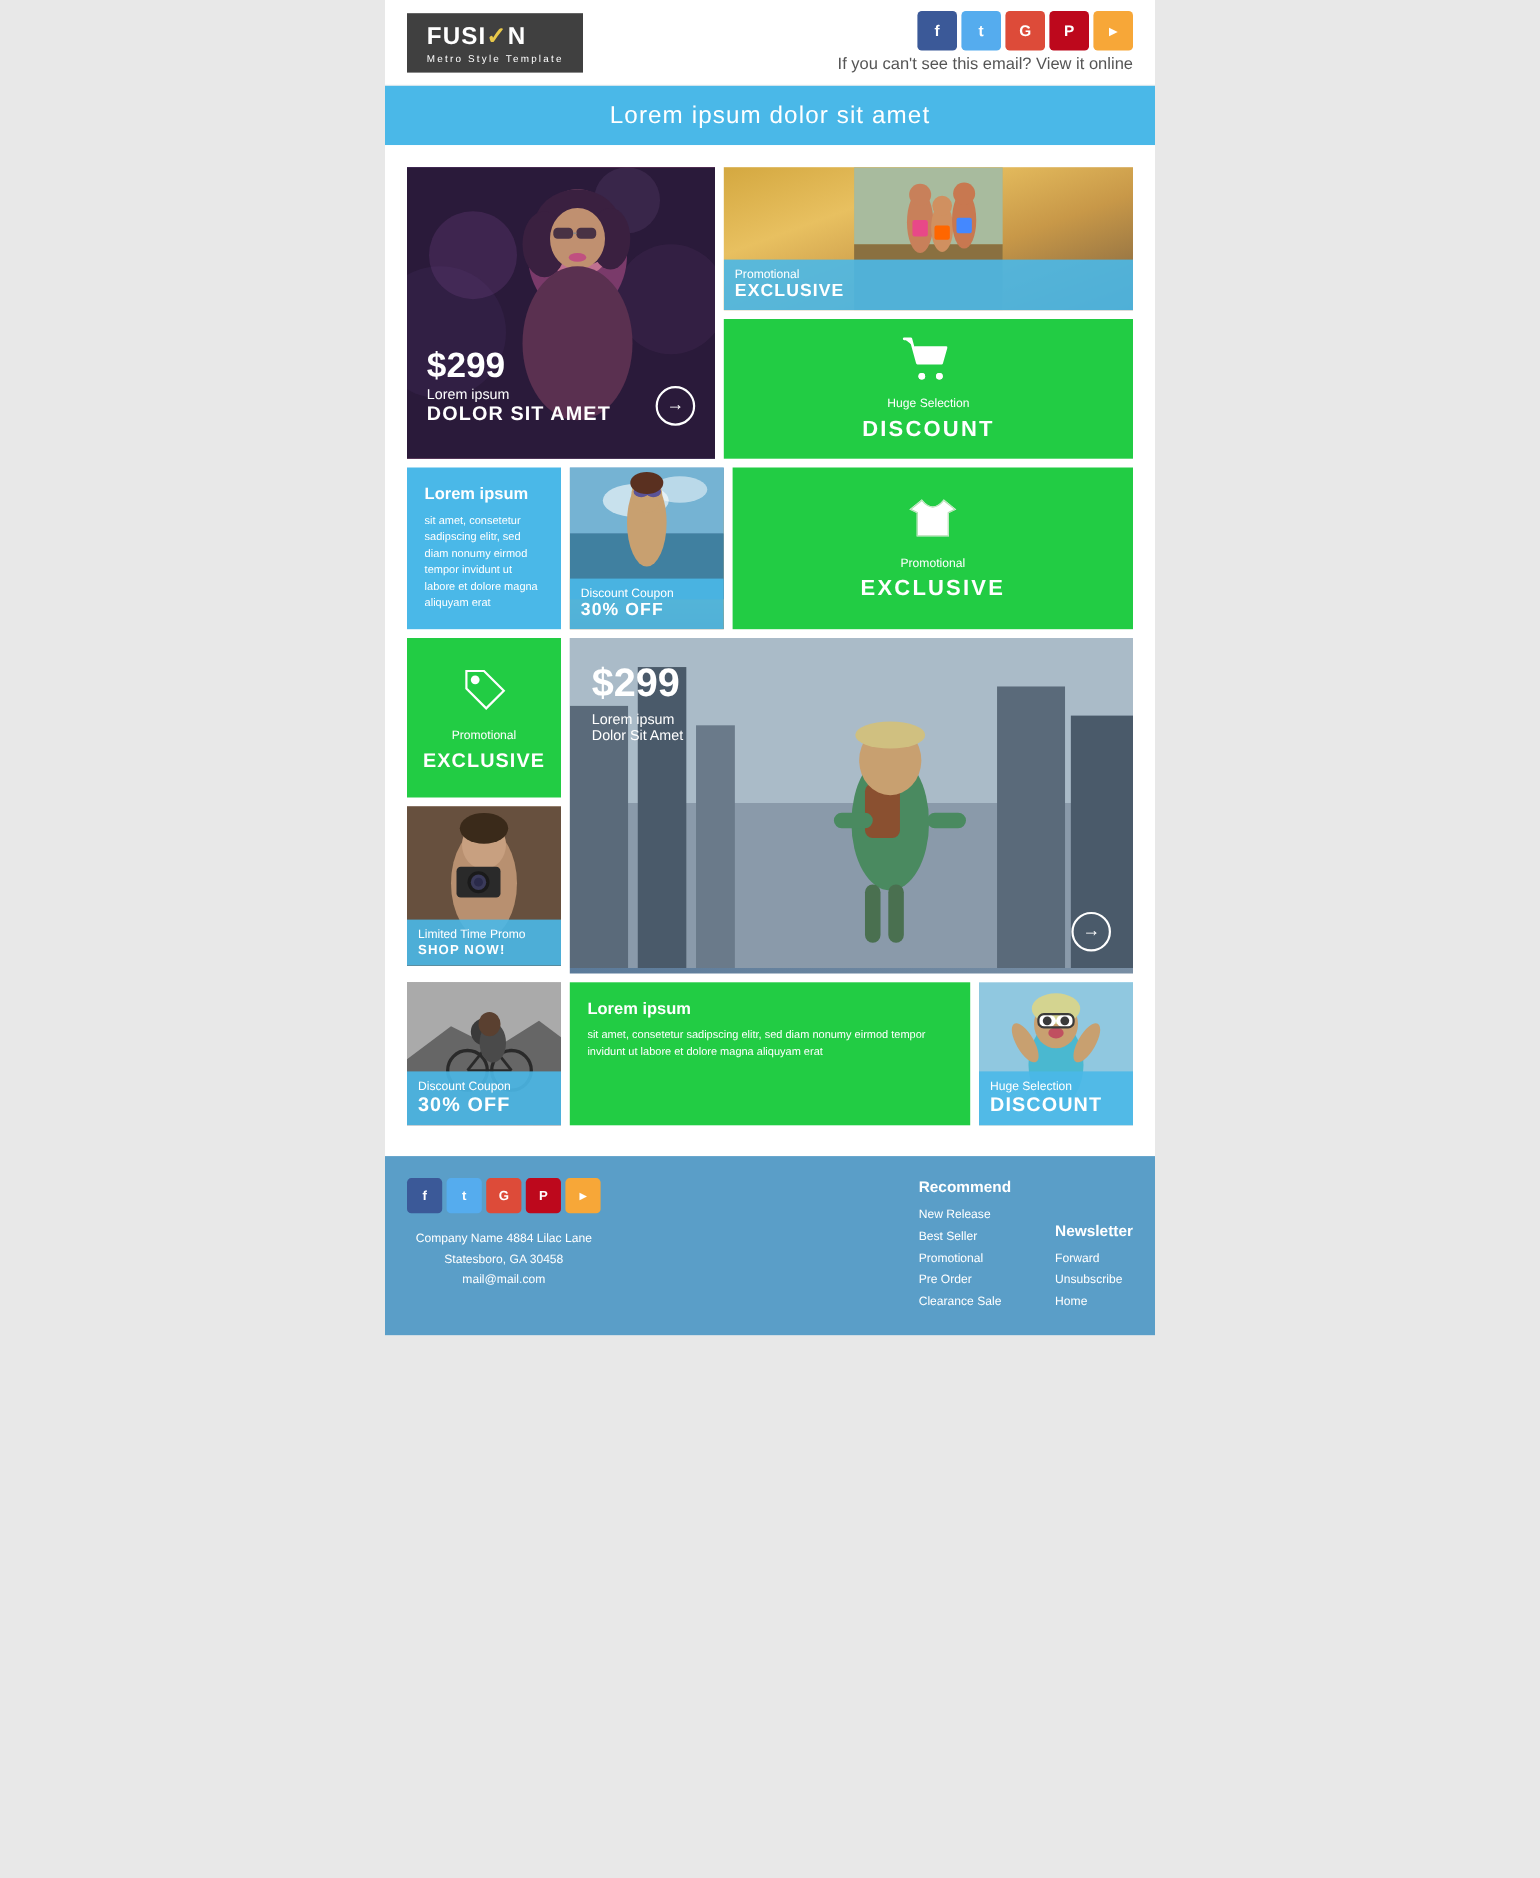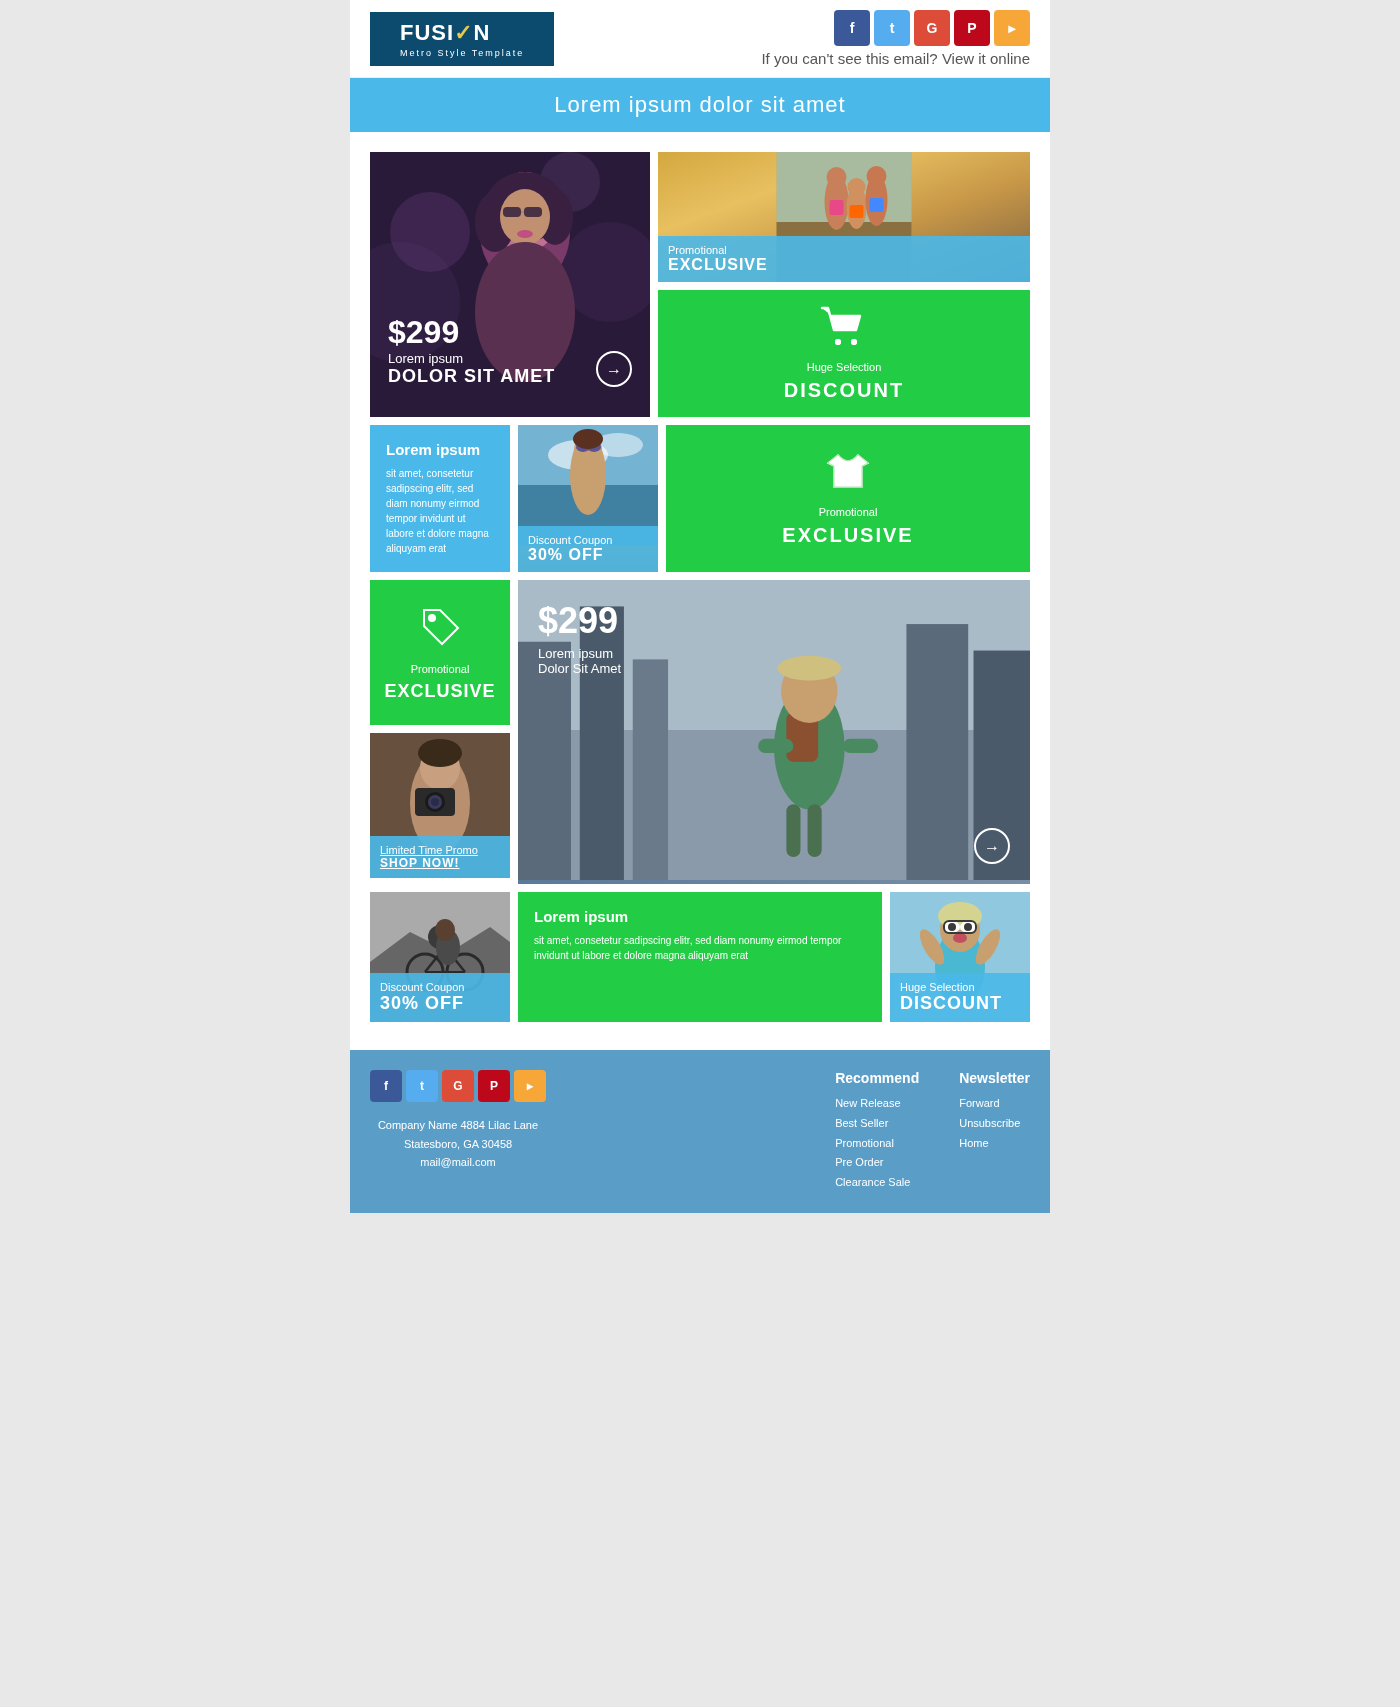--- a/index.html
+++ b/index.html
@@ -15,22 +15,22 @@
     .header {
       background: #fff;
       padding: 10px 20px;
       display: flex;
       align-items: center;
       justify-content: space-between;
       border-bottom: 1px solid #eee;
     }
 
     .logo-box {
-      background: #0c4a6e;
-      padding: 8px 30px;
+      background: #404040;
+      padding: 8px 18px;
       color: #fff;
       font-size: 22px;
       font-weight: bold;
       letter-spacing: 1px;
     }
 
     .logo-sub {
       font-size: 9px;
       font-weight: normal;
       text-align: center;
@@ -288,21 +288,20 @@
     }
 
     .shop-now-label {
       position: absolute;
       bottom: 0;
       left: 0;
       right: 0;
       background: rgba(74, 184, 232, 0.9);
       color: #fff;
       padding: 8px 10px;
-      text-decoration: underline;
     }
 
     .shop-now-label .small { font-size: 11px; }
     .shop-now-label .big { font-size: 12px; font-weight: bold; }
 
     .hero-block2 {
       flex: 1;
       position: relative;
       overflow: hidden;
       background: linear-gradient(200deg, #4a6a8a 0%, #8a9aaa 40%, #5a7a9a 100%);
@@ -461,20 +460,21 @@
       display: block;
       color: #fff;
       font-size: 11px;
       text-decoration: none;
       line-height: 1.8;
     }
 
     .footer-cols {
       display: flex;
       gap: 40px;
+      align-items: flex-end;
     }
 
     
     .beach-sim {
       background: linear-gradient(160deg, #d4a840 0%, #e8c060 30%, #c89848 60%, #7a6040 100%);
     }
 
     
     .biker-sim {
       background: linear-gradient(160deg, #aaaaaa 0%, #c8c8c8 30%, #888888 70%, #666666 100%);

